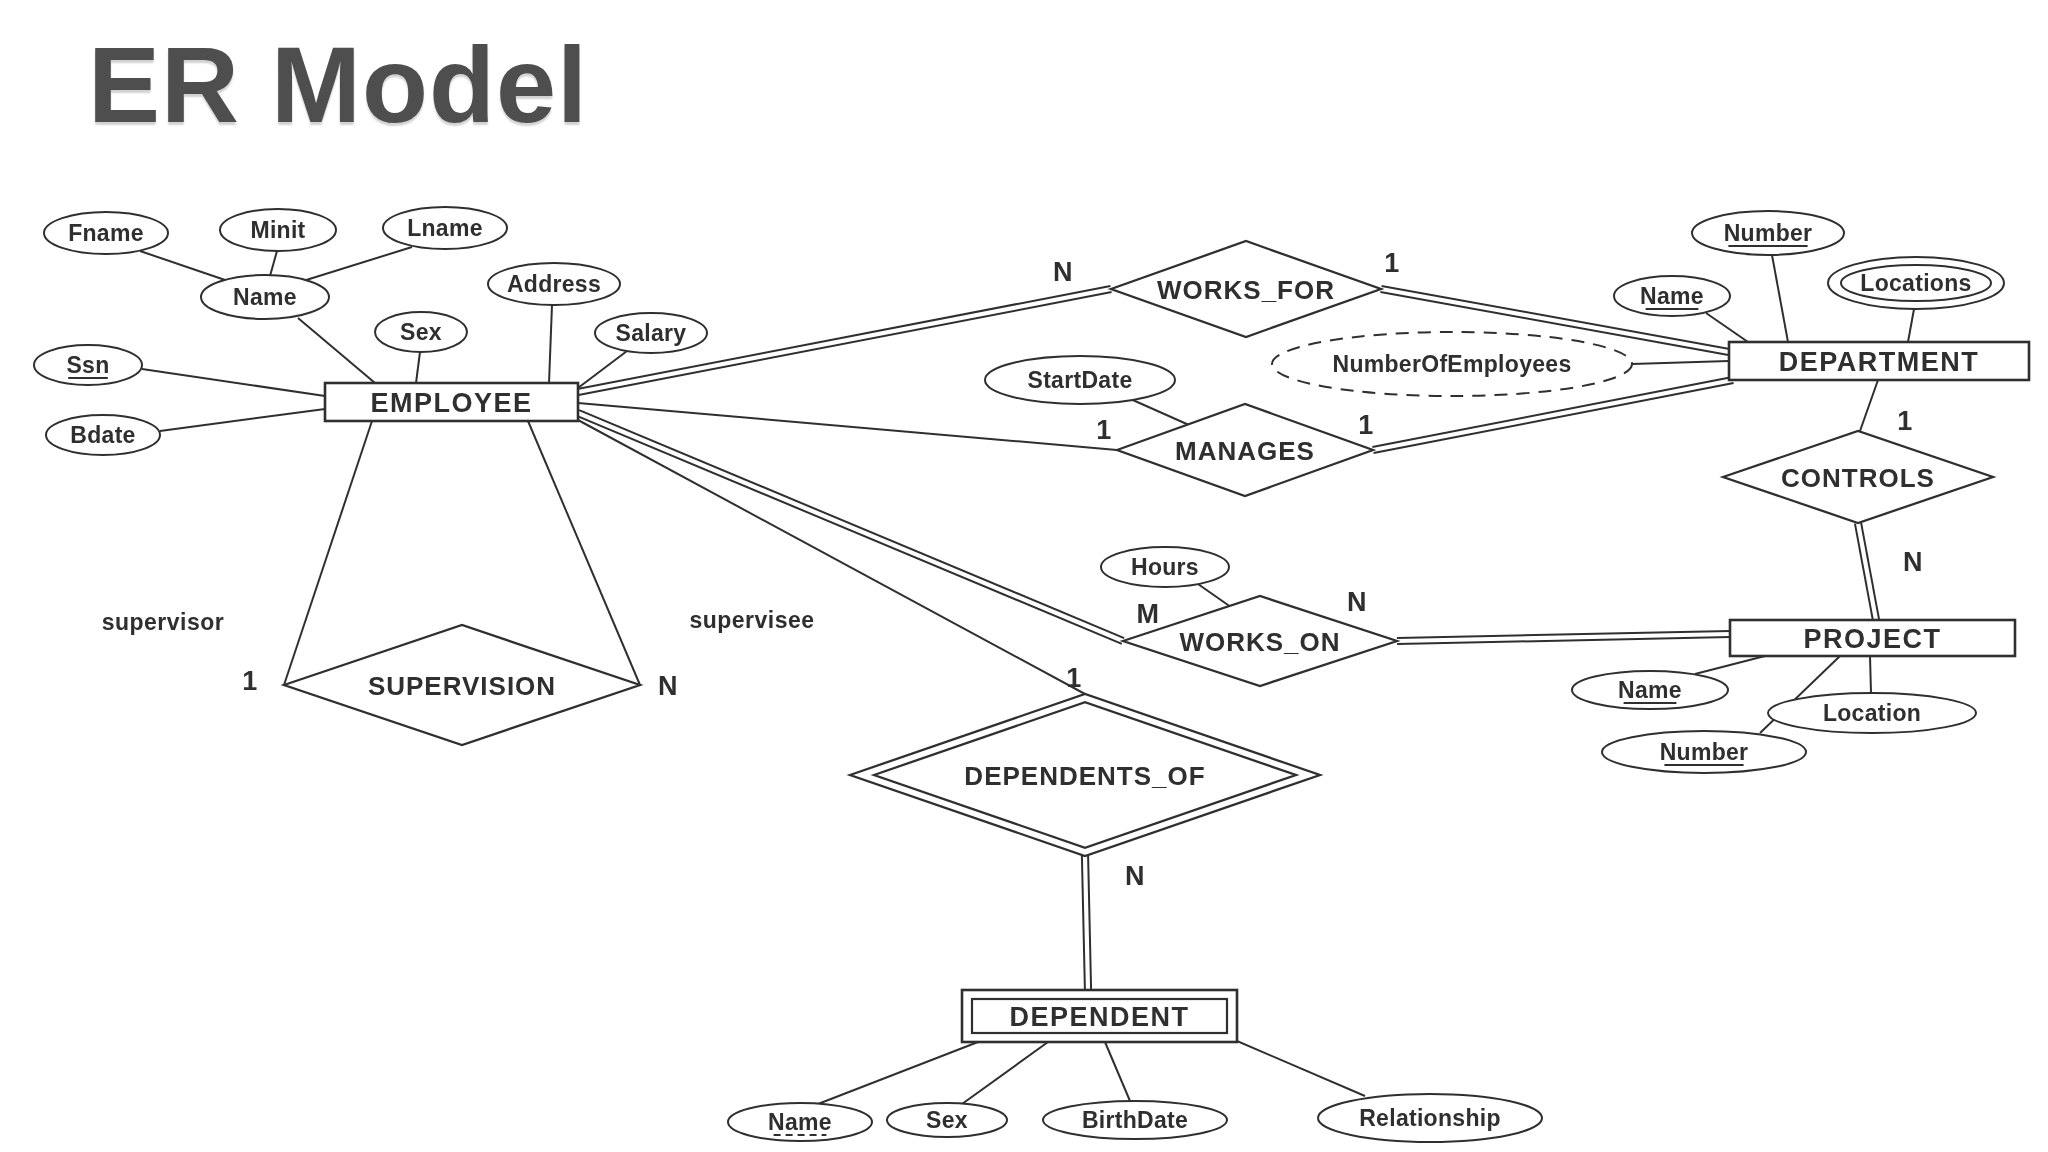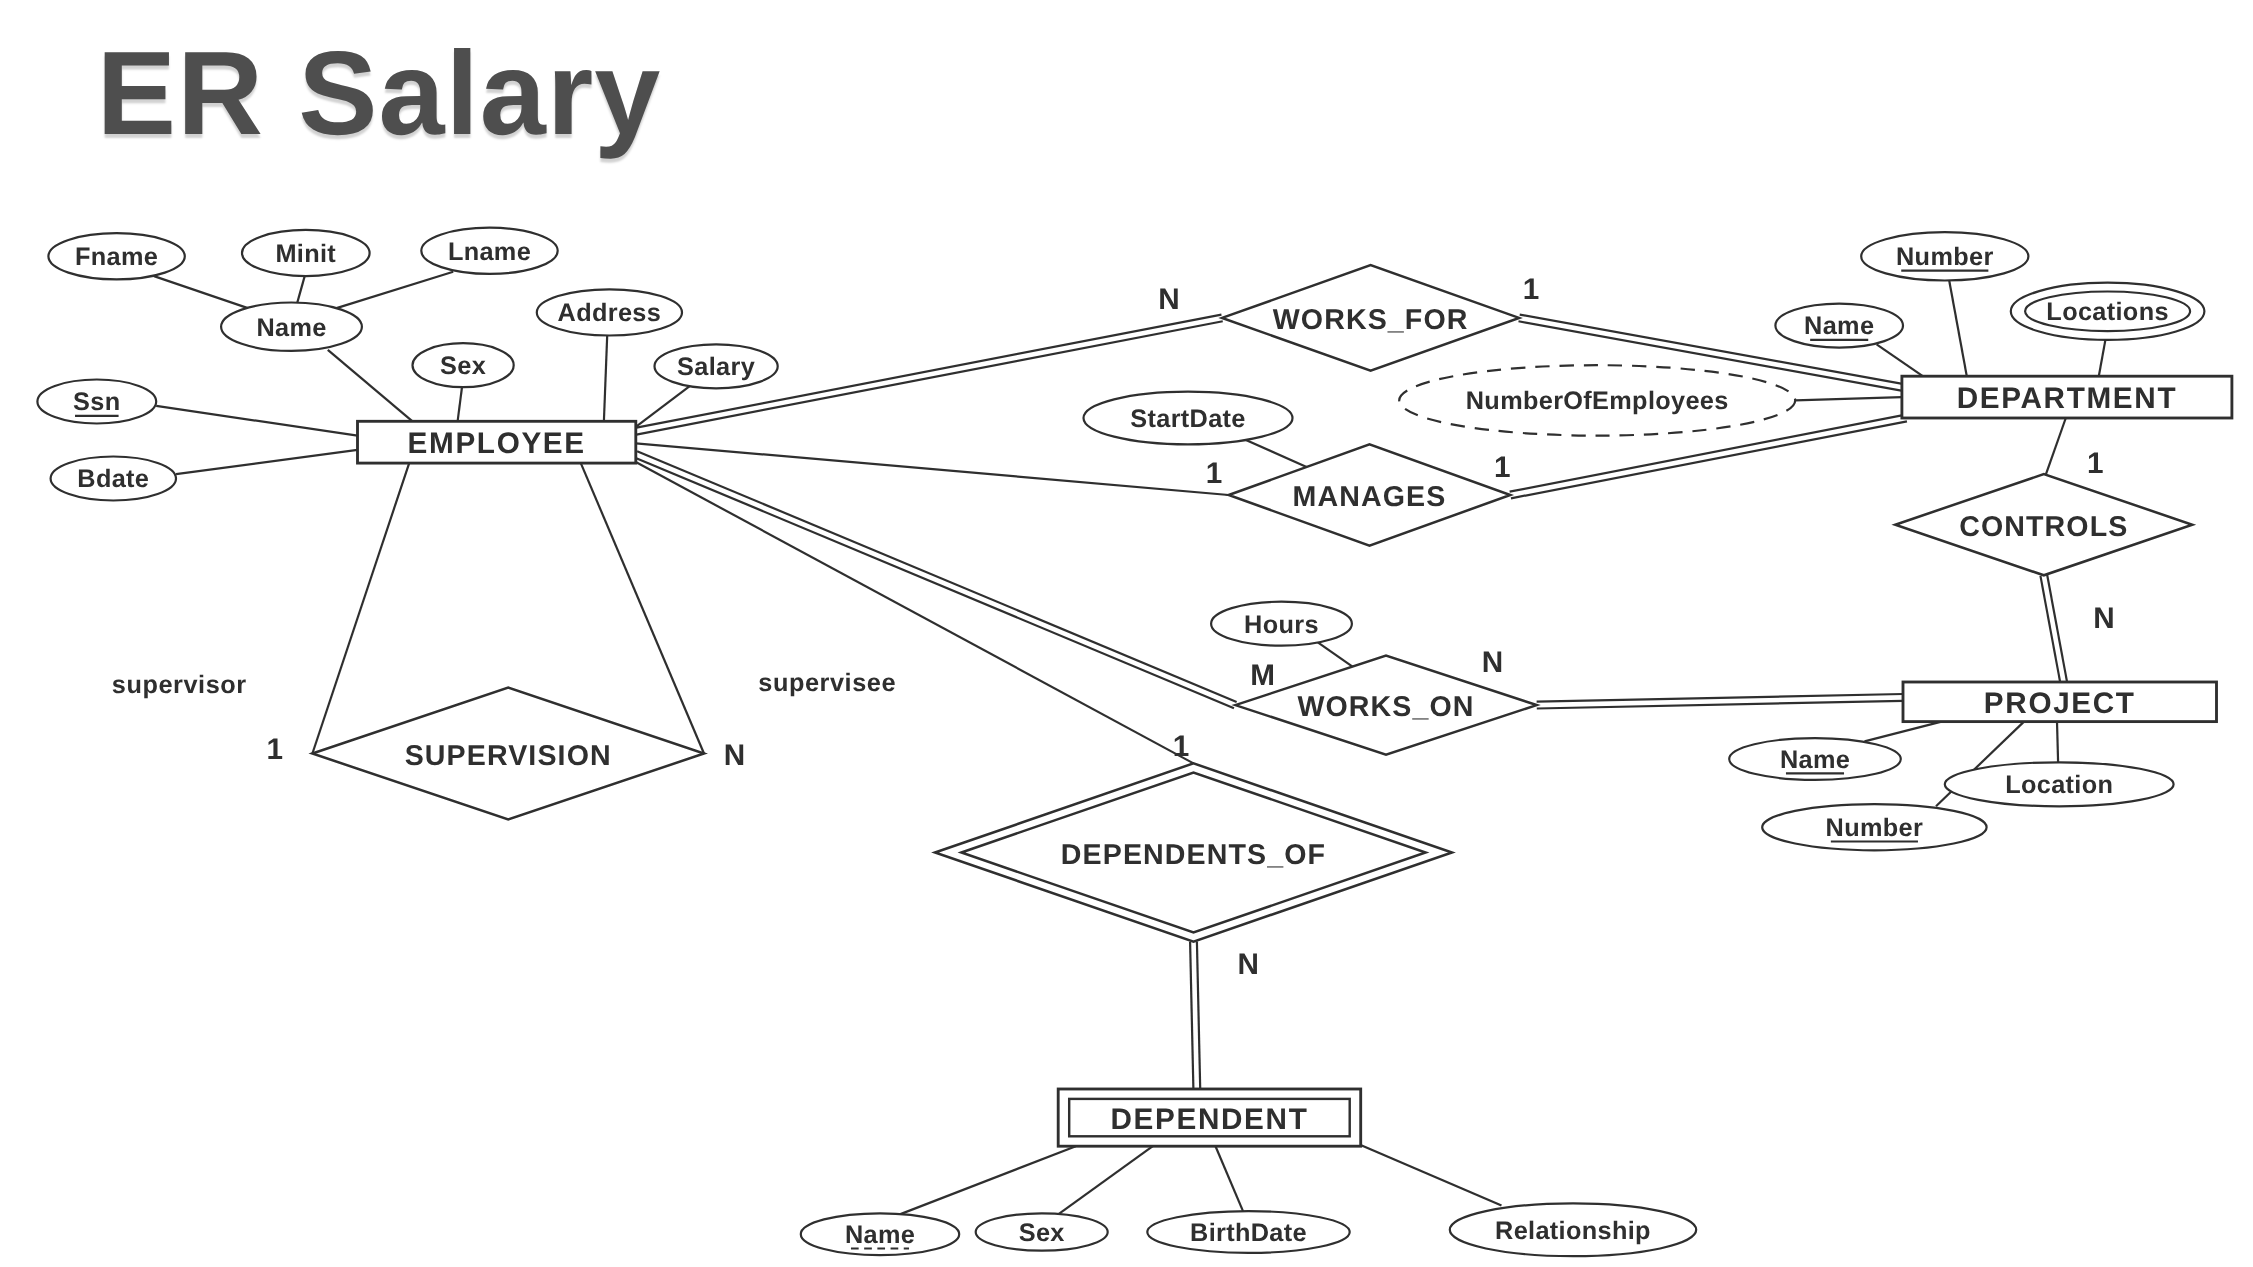--- a/index.html
+++ b/index.html
@@ -139,14 +139,14 @@
       <text x="1913" y="562" text-anchor="middle" dominant-baseline="central" fill="#2f2f2f" font-size="27" font-weight="700" font-family="&quot;Liberation Sans&quot;,&quot;DejaVu Sans&quot;,sans-serif" letter-spacing="0.5">N</text>
       <text x="1148" y="614" text-anchor="middle" dominant-baseline="central" fill="#2f2f2f" font-size="27" font-weight="700" font-family="&quot;Liberation Sans&quot;,&quot;DejaVu Sans&quot;,sans-serif" letter-spacing="0.5">M</text>
       <text x="1357" y="602" text-anchor="middle" dominant-baseline="central" fill="#2f2f2f" font-size="27" font-weight="700" font-family="&quot;Liberation Sans&quot;,&quot;DejaVu Sans&quot;,sans-serif" letter-spacing="0.5">N</text>
       <text x="250" y="681" text-anchor="middle" dominant-baseline="central" fill="#2f2f2f" font-size="27" font-weight="700" font-family="&quot;Liberation Sans&quot;,&quot;DejaVu Sans&quot;,sans-serif" letter-spacing="0.5">1</text>
       <text x="668" y="686" text-anchor="middle" dominant-baseline="central" fill="#2f2f2f" font-size="27" font-weight="700" font-family="&quot;Liberation Sans&quot;,&quot;DejaVu Sans&quot;,sans-serif" letter-spacing="0.5">N</text>
       <text x="1074" y="678" text-anchor="middle" dominant-baseline="central" fill="#2f2f2f" font-size="27" font-weight="700" font-family="&quot;Liberation Sans&quot;,&quot;DejaVu Sans&quot;,sans-serif" letter-spacing="0.5">1</text>
       <text x="1135" y="876" text-anchor="middle" dominant-baseline="central" fill="#2f2f2f" font-size="27" font-weight="700" font-family="&quot;Liberation Sans&quot;,&quot;DejaVu Sans&quot;,sans-serif" letter-spacing="0.5">N</text>
       <text x="163" y="622" text-anchor="middle" dominant-baseline="central" fill="#2f2f2f" font-size="23" font-weight="700" font-family="&quot;Liberation Sans&quot;,&quot;DejaVu Sans&quot;,sans-serif" letter-spacing="0.5">supervisor</text>
       <text x="752" y="620" text-anchor="middle" dominant-baseline="central" fill="#2f2f2f" font-size="23" font-weight="700" font-family="&quot;Liberation Sans&quot;,&quot;DejaVu Sans&quot;,sans-serif" letter-spacing="0.5">supervisee</text>
     </svg>
-  <h1 id="title">ER Salary</h1>
+  <h1 id="title">ER Model</h1>
 </div>
 
 </body></html>

